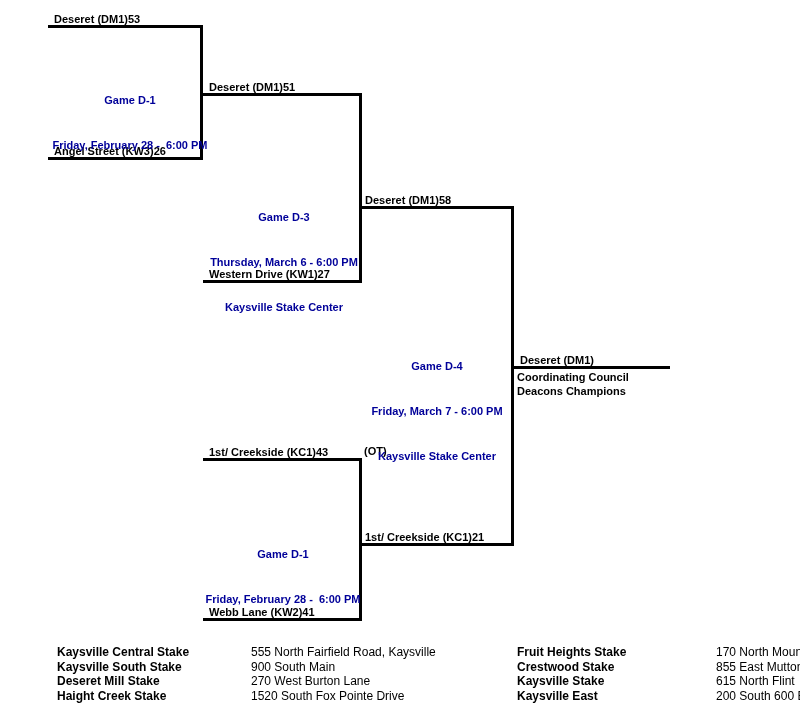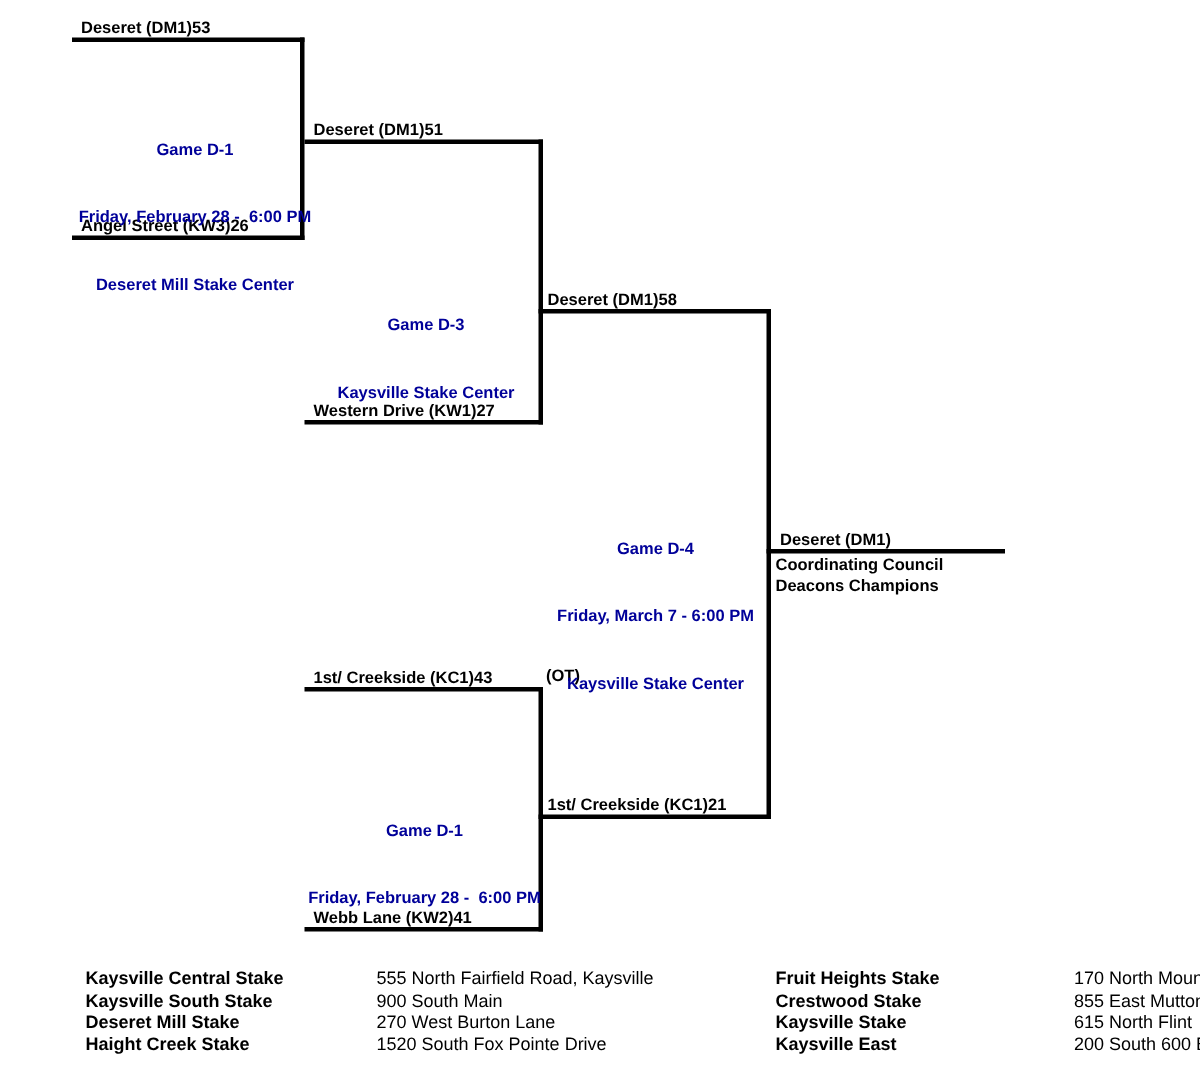--- a/index.html
+++ b/index.html
@@ -83,24 +83,24 @@
     <span>41</span>
   </div>
   <div class="slot" style="left:365px;top:528px;width:142px">
     <span>1st/ Creekside (KC1)</span>
     <span>21</span>
   </div>
 
   <div class="ginfo" style="left:30px;top:63px;width:200px;color:#000099">
     <div>Game D-1</div>
     <div>Friday, February 28 -  6:00 PM</div>
-    <div>Deseret Mill Stake Center</div>
   </div>
   <div class="ginfo" style="left:184px;top:180px;width:200px;color:#000099">
     <div>Game D-3</div>
+    <div>Thursday, March 6 - 6:00 PM</div>
     <div>Kaysville Stake Center</div>
   </div>
   <div class="ginfo" style="left:337px;top:329px;width:200px;color:#000099">
     <div>Game D-4</div>
     <div>Friday, March 7 - 6:00 PM</div>
     <div>Kaysville Stake Center</div>
   </div>
   <div class="ginfo" style="left:183px;top:517px;width:200px;color:#000099">
     <div>Game D-1</div>
     <div>Friday, February 28 -  6:00 PM</div>

